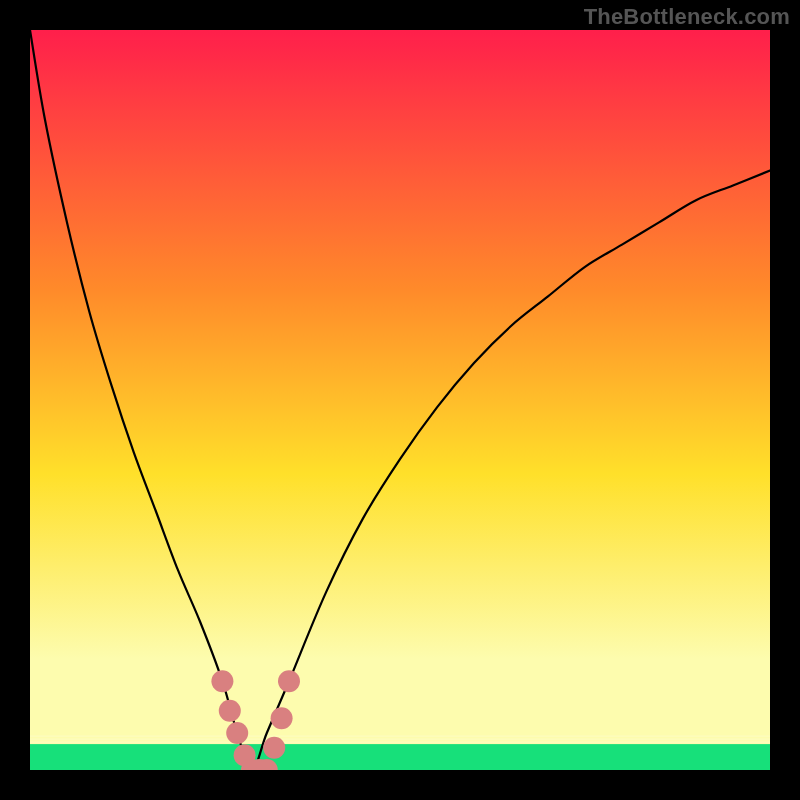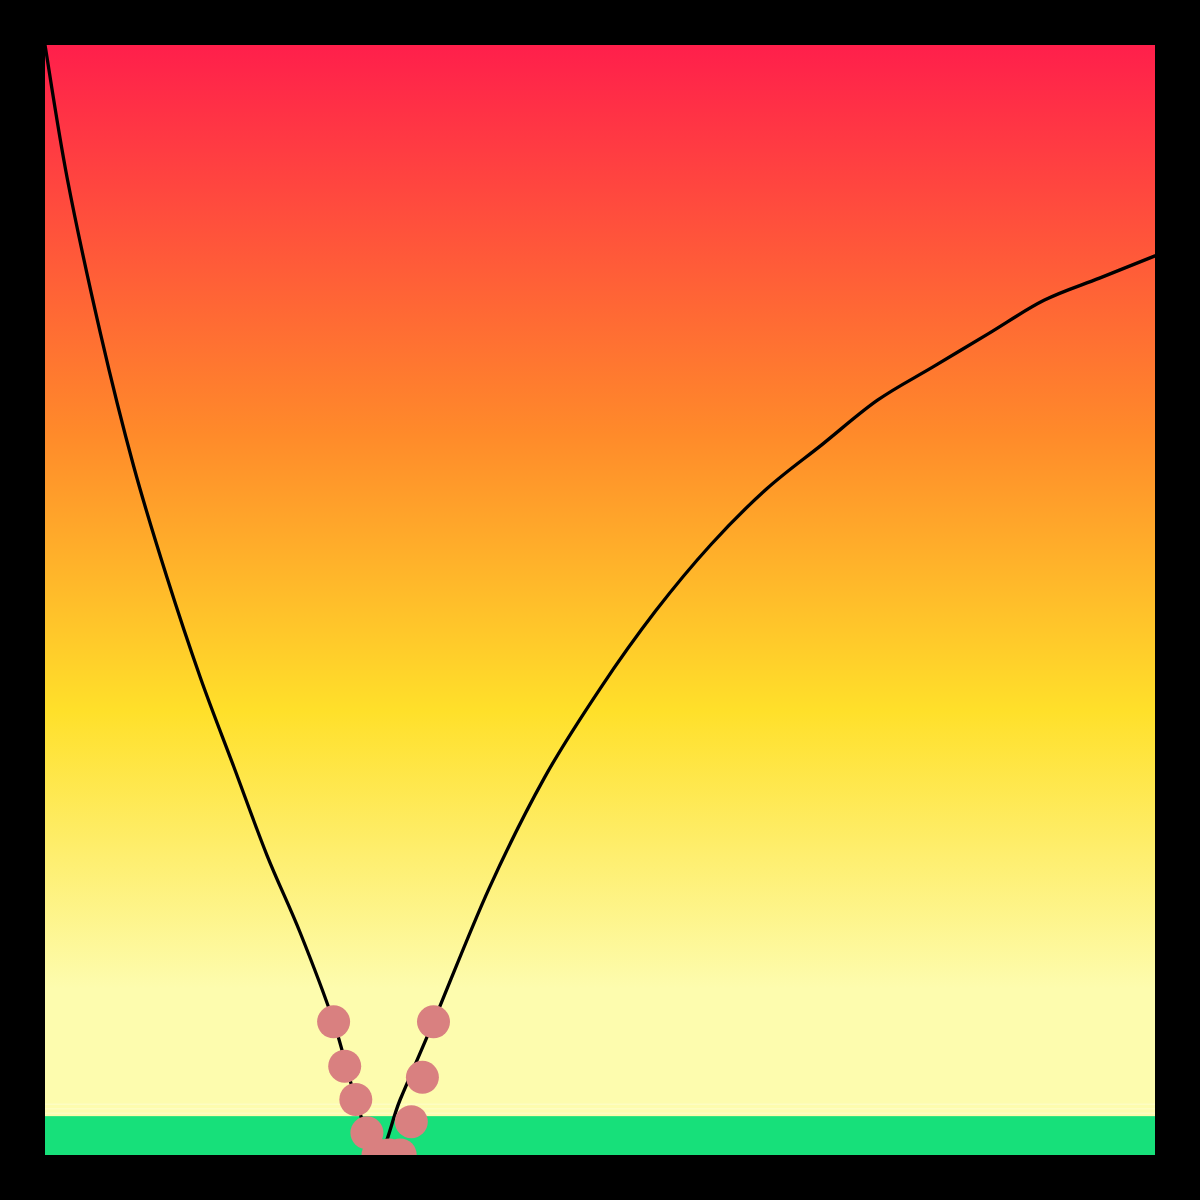--- a/index.html
+++ b/index.html
@@ -66,13 +66,14 @@
         <circle cx="207.20000000000002" cy="703" r="11" fill="#d98080" stroke="#b85a5a" stroke-width="0"></circle>
         <circle cx="214.6" cy="725.2" r="11" fill="#d98080" stroke="#b85a5a" stroke-width="0"></circle>
         <circle cx="222" cy="740" r="11" fill="#d98080" stroke="#b85a5a" stroke-width="0"></circle>
         <circle cx="229.4" cy="740" r="11" fill="#d98080" stroke="#b85a5a" stroke-width="0"></circle>
         <circle cx="236.8" cy="740" r="11" fill="#d98080" stroke="#b85a5a" stroke-width="0"></circle>
         <circle cx="244.20000000000002" cy="717.8" r="11" fill="#d98080" stroke="#b85a5a" stroke-width="0"></circle>
         <circle cx="251.60000000000002" cy="688.2" r="11" fill="#d98080" stroke="#b85a5a" stroke-width="0"></circle>
         <circle cx="259" cy="651.2" r="11" fill="#d98080" stroke="#b85a5a" stroke-width="0"></circle>
       </svg>
   </div>
+  <div class="watermark">TheBottleneck.com</div>
 </div>
 
 </body></html>

